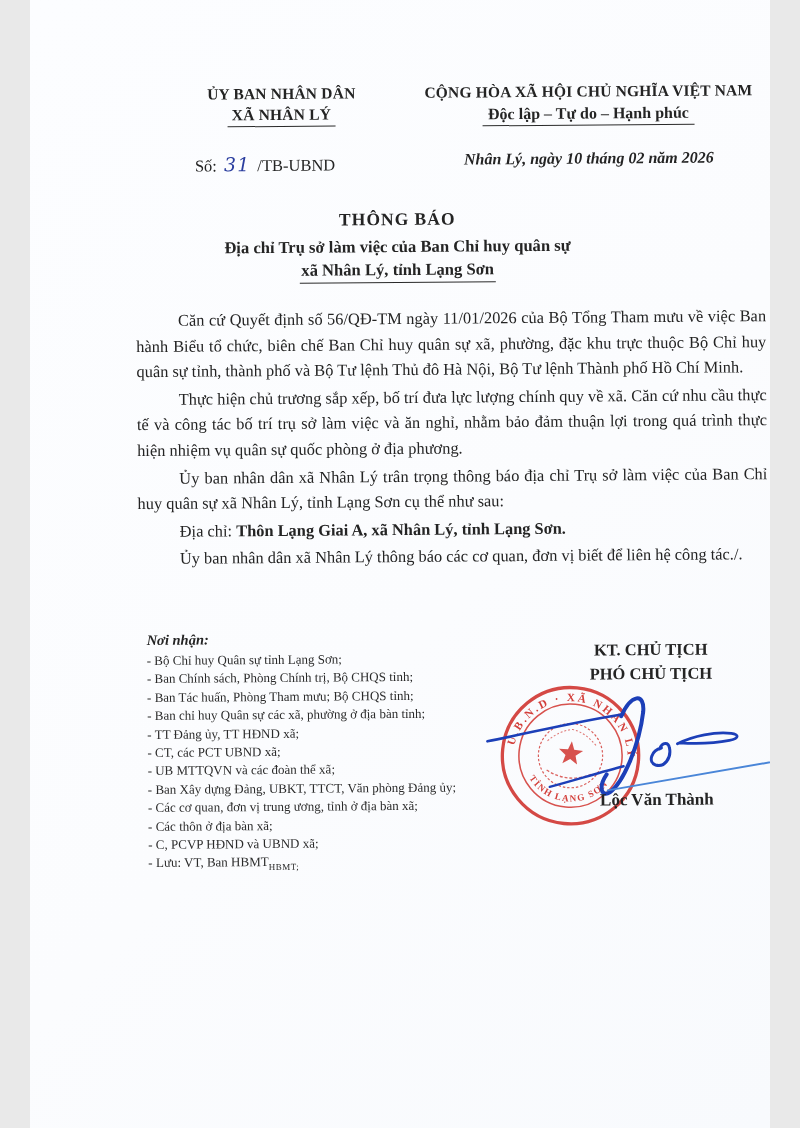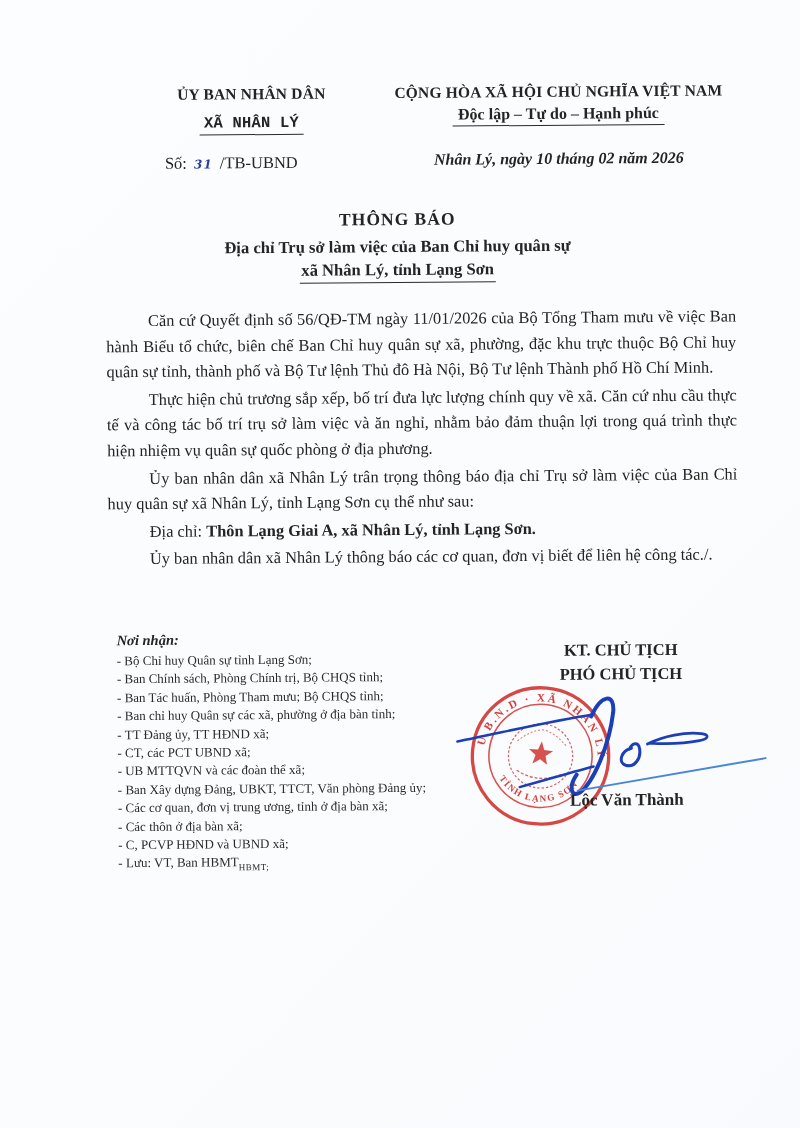--- a/index.html
+++ b/index.html
@@ -1,27 +1,27 @@
 <!DOCTYPE html>
 <html><head>
 <meta charset="utf-8">
 <style>
   html,body{margin:0;padding:0;background:#e9e9e9;}
   .page{
-    position:relative;width:800px;height:1128px;margin:0 auto;
+    position:relative;width:740px;height:1128px;margin:0 auto;
     background:linear-gradient(135deg,#fcfdff 0%,#fbfcfe 55%,#f8fafd 100%);
     font-family:"Liberation Serif","DejaVu Serif",serif;
     color:#242424;overflow:hidden;
   }
   .content{position:absolute;inset:0;transform:rotate(-0.45deg);}
   
   .hdr-left{position:absolute;top:84px;left:138px;width:234px;text-align:center;font-weight:bold;font-size:15.5px;letter-spacing:.2px;}
-  .hdr-left .org2{display:inline-block;margin-top:11px;border-bottom:1.6px solid #2a2a2a;padding:0 4px 2px 4px;font-family:Liberation Mono, monospace;}
+  .hdr-left .org2{display:inline-block;margin-top:3px;border-bottom:1.6px solid #2a2a2a;padding:0 4px 2px 4px;}
   .doc-num{position:absolute;top:152px;left:168px;font-size:16.5px;white-space:nowrap;}
-  .doc-num .hand{font-family:"DejaVu Serif",serif;font-style:italic;font-weight:bold;color:#2b3e9f;font-size:12px;letter-spacing:1px;padding:0 3px;}
+  .doc-num .hand{font-family:"DejaVu Serif",serif;font-style:italic;font-weight:normal;color:#2b3e9f;font-size:19px;letter-spacing:1px;padding:0 3px;}
   .hdr-right{position:absolute;top:84px;left:378px;width:368px;text-align:center;}
   .hdr-right .nat1{font-weight:bold;font-size:15.5px;letter-spacing:.2px;}
   .hdr-right .nat2{display:inline-block;font-weight:bold;font-size:16px;margin-top:4px;border-bottom:1.7px solid #2a2a2a;padding:0 6px 2px 6px;}
   .hdr-right .dateline{margin-top:24px;font-style:italic;font-weight:bold;font-size:16px;}
   
   .title{position:absolute;top:209px;left:0;right:0;text-align:center;}
   .title .t1{font-weight:bold;font-size:17.5px;letter-spacing:1px;}
   .title .t2{font-weight:bold;font-size:16.6px;margin-top:7px;}
   .title .t3{display:inline-block;font-weight:bold;font-size:16.6px;margin-top:3px;border-bottom:1.6px solid #2a2a2a;padding:0 2px 2px 2px;}
   

